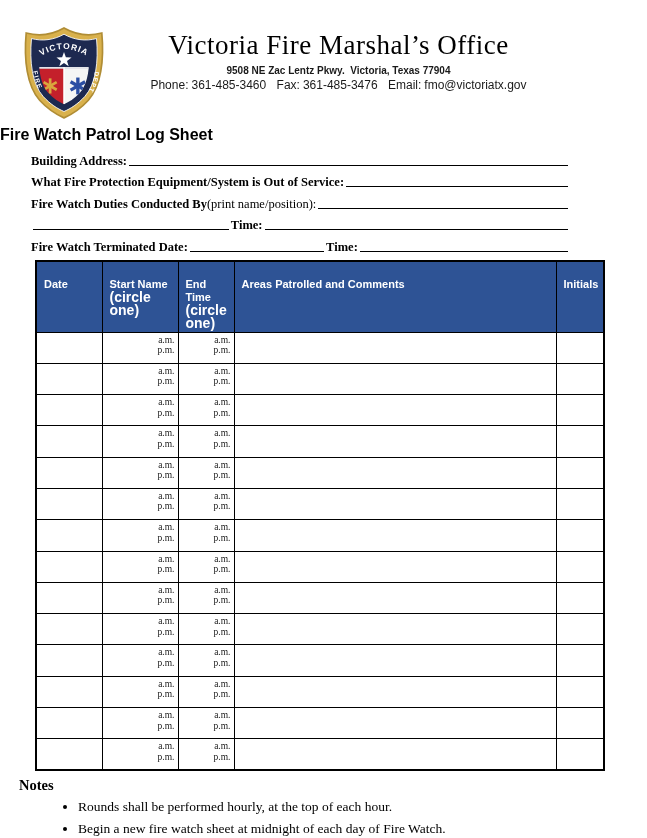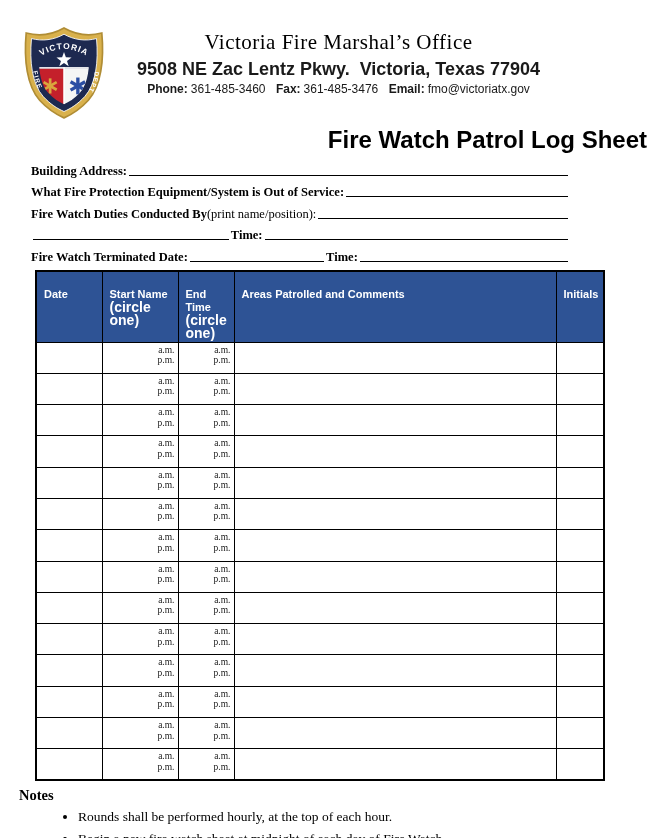--- a/index.html
+++ b/index.html
@@ -6,28 +6,28 @@
   html,body { background:#e8e8e8; }
   .page {
     width:647px; height:838px; background:#ffffff; position:relative;
     font-family:"Liberation Serif", serif; color:#000; overflow:hidden;
     margin:0 auto;
   }
   
   .letterhead { position:relative; padding-top:30px; min-height:122px; }
   .badge { position:absolute; left:22px; top:26px; width:84px; height:93px; }
   .head-center { text-align:center; padding-left:30px; }
-  .org-name { font-family:"Liberation Serif", serif; font-size:21px; font-weight:400; letter-spacing:.5px; }
-  .addr-line { font-family:"Liberation Sans", sans-serif; font-size:18px; font-weight:700; margin-top:4px; color:#1a1a1a; }
+  .org-name { font-family:"Liberation Serif", serif; font-size:27px; font-weight:400; letter-spacing:.5px; }
+  .addr-line { font-family:"Liberation Sans", sans-serif; font-size:10px; font-weight:700; margin-top:4px; color:#1a1a1a; }
   .contact-line { font-family:"Liberation Sans", sans-serif; font-size:12px; margin-top:2px; color:#1a1a1a; }
-  .contact-line .lbl { font-weight:700; margin-left:7px;text-align:center; }
+  .contact-line .lbl { font-weight:400; margin-left:7px;text-align:center; }
   .contact-line .lbl:first-child { margin-left:0; }
   .contact-line .val { margin-left:3px; }
   
-  .doc-title { text-align:right; font-family:"Liberation Sans", sans-serif; font-weight:700; font-size:24px; margin-top:4px; }
+  .doc-title { text-align:left; font-family:"Liberation Sans", sans-serif; font-weight:700; font-size:16px; margin-top:4px; }
   
   .fields { margin:3px 0 0 31px; width:537px; }
   .field { display:flex; align-items:flex-end; height:21.5px; font-size:12.5px; font-weight:700; white-space:nowrap; }
   .field .normal { font-weight:400; }
   .uline { border-bottom:1px solid #000; margin:0 0 3px 2px; flex:1 1 0; min-width:10px; }
   .uline.d1 { flex:1 1 0; }
   .uline.d2 { flex:1.55 1 0; }
   .tlabel { margin-left:2px; }
   
   table.log { border-collapse:collapse; table-layout:fixed; width:568px; margin:5px 0 0 35px; border:2px solid #000; }

